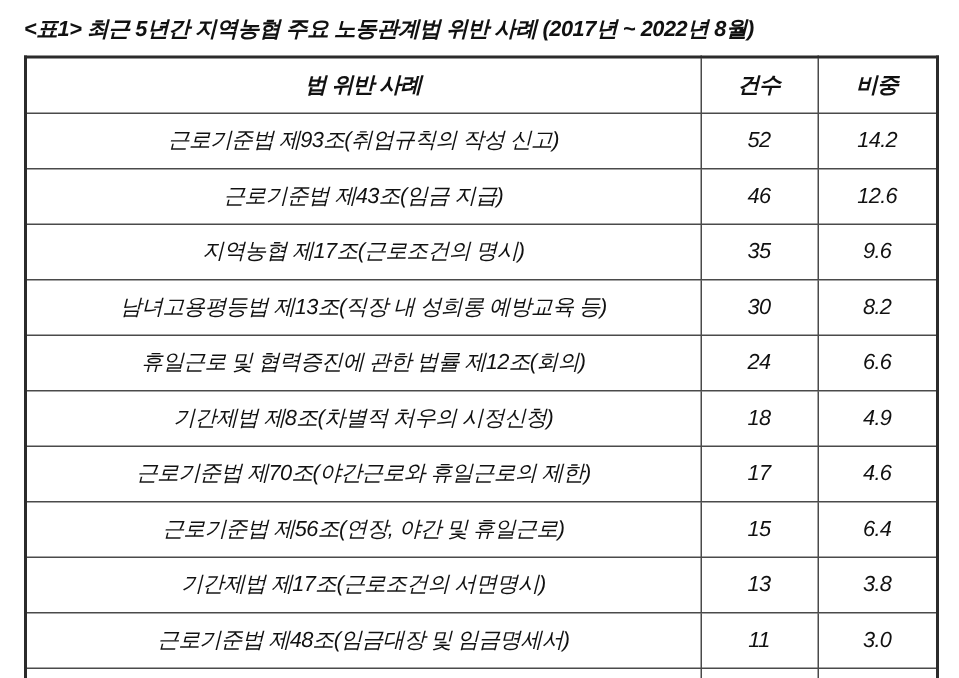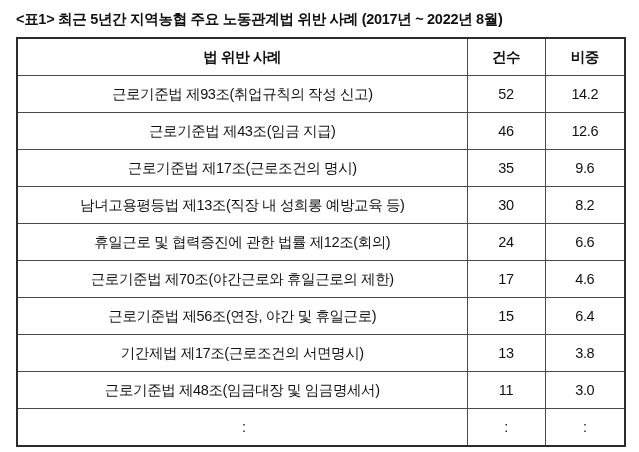--- a/index.html
+++ b/index.html
@@ -13,20 +13,21 @@
     font-family: "Liberation Sans", sans-serif;
     color: #000000;
     overflow: hidden;
   }
   .page {
     position: relative;
     width: 639px;
     height: 444px;
     box-sizing: border-box;
     padding: 10px 14px 0 14px;
+    font-style: italic;
   }
   .caption {
     font-size: 14.5px;
     font-weight: bold;
     letter-spacing: -0.3px;
     white-space: nowrap;
     margin: 0 0 8px 2px;
     color: #111111;
   }
   table.data {
@@ -104,33 +105,38 @@
         <td class="label">근로기준법 제93조(취업규칙의 작성 신고)</td>
         <td class="count">52</td>
         <td class="share">14.2</td>
       </tr>
       <tr>
         <td class="label">근로기준법 제43조(임금 지급)</td>
         <td class="count">46</td>
         <td class="share">12.6</td>
       </tr>
       <tr>
-        <td class="label">근로기준법 제17조(근로조건의 명시)</td>
+        <td class="label">지역농협 제17조(근로조건의 명시)</td>
         <td class="count">35</td>
         <td class="share">9.6</td>
       </tr>
       <tr>
         <td class="label">남녀고용평등법 제13조(직장 내 성희롱 예방교육 등)</td>
         <td class="count">30</td>
         <td class="share">8.2</td>
       </tr>
       <tr>
         <td class="label">휴일근로 및 협력증진에 관한 법률 제12조(회의)</td>
         <td class="count">24</td>
         <td class="share">6.6</td>
+      </tr>
+      <tr>
+        <td class="label">기간제법 제8조(차별적 처우의 시정신청)</td>
+        <td class="count">18</td>
+        <td class="share">4.9</td>
       </tr>
       <tr>
         <td class="label">근로기준법 제70조(야간근로와 휴일근로의 제한)</td>
         <td class="count">17</td>
         <td class="share">4.6</td>
       </tr>
       <tr>
         <td class="label">근로기준법 제56조(연장, 야간 및 휴일근로)</td>
         <td class="count">15</td>
         <td class="share">6.4</td>

